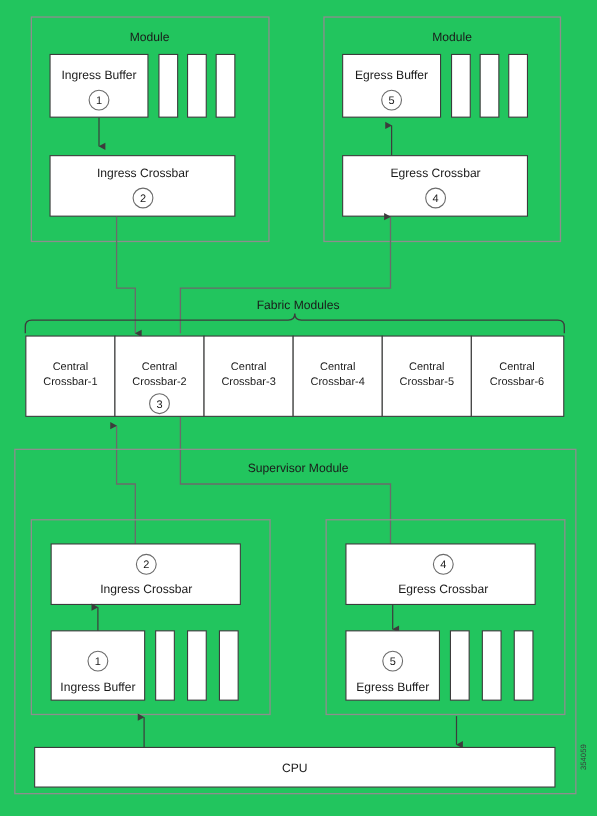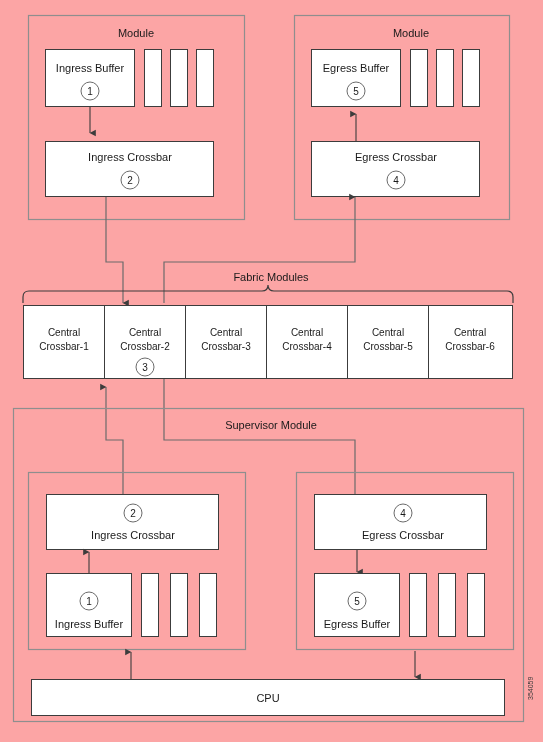--- a/index.html
+++ b/index.html
@@ -7,21 +7,21 @@
     padding: 0;
     background: #ffffff;
   }
   body {
     font-family: "Liberation Sans", sans-serif;
   }
   #diagram {
     position: relative;
     width: 543px;
     height: 742px;
-    background: #fca5a5;
+    background: #22c55e;
     overflow: hidden;
   }
   #diagram svg {
     position: absolute;
     left: 0;
     top: 0;
   }
   .box-label {
     font-family: "Liberation Sans", sans-serif;
     font-size: 11px;

